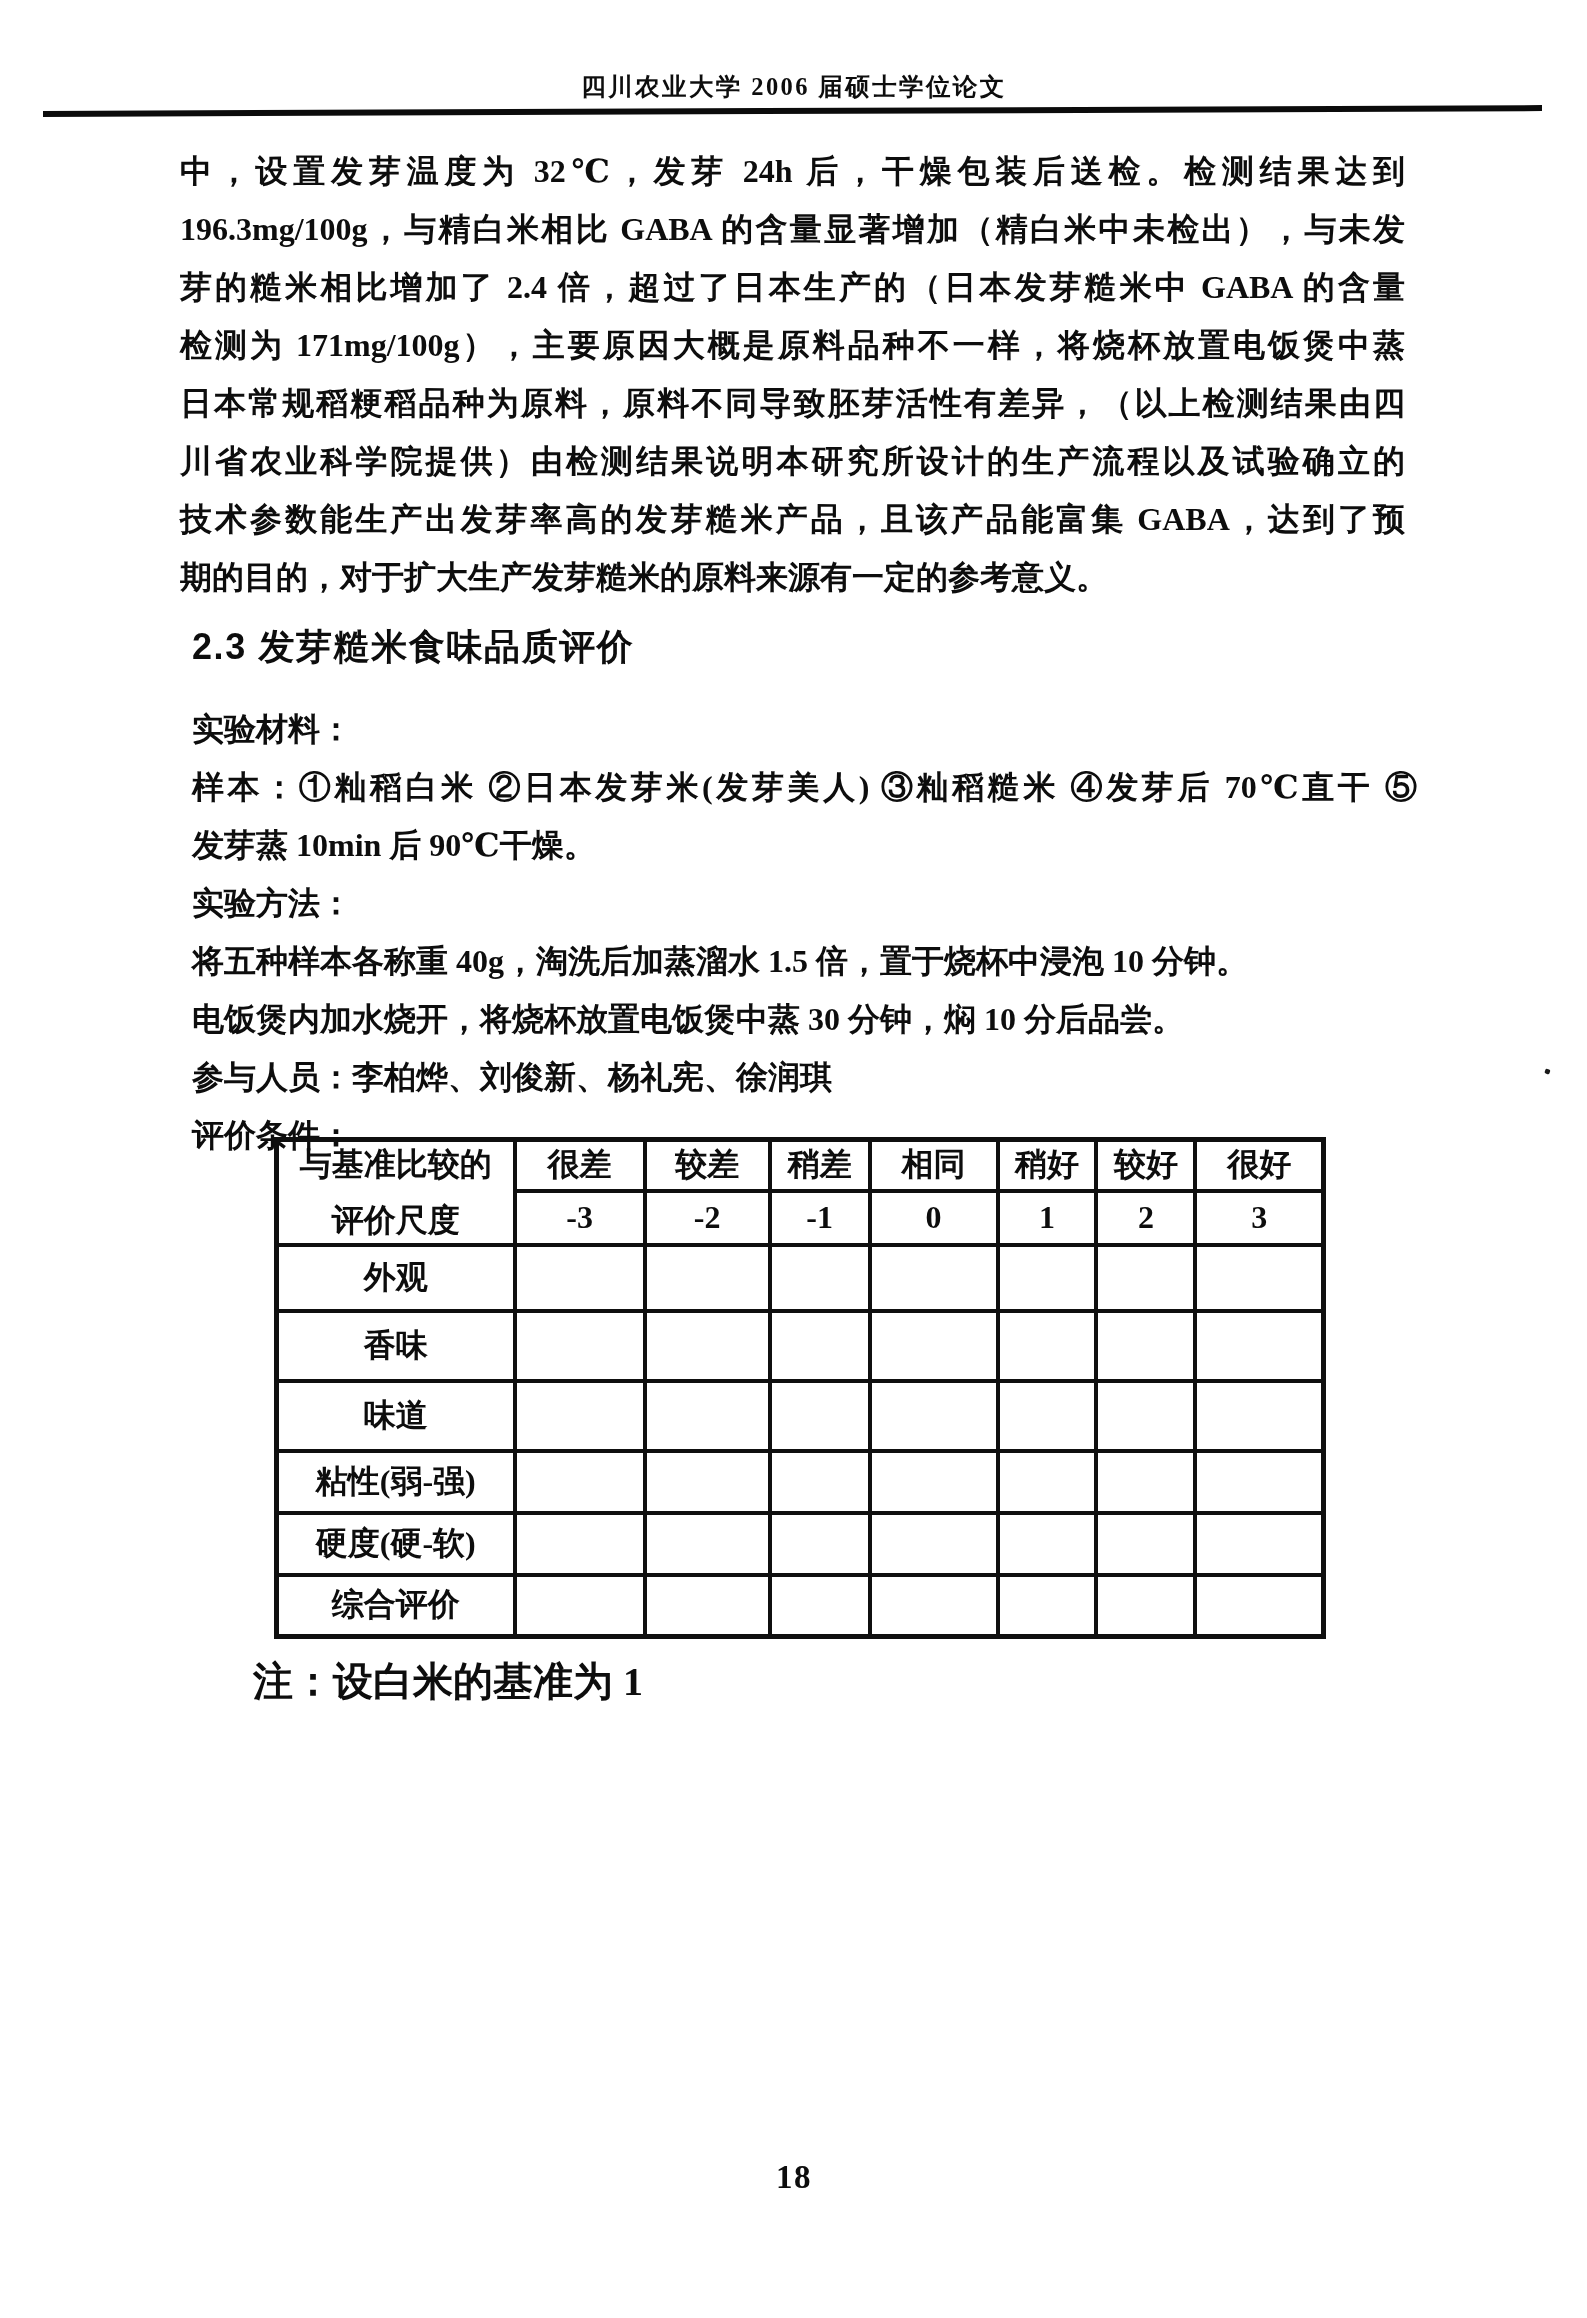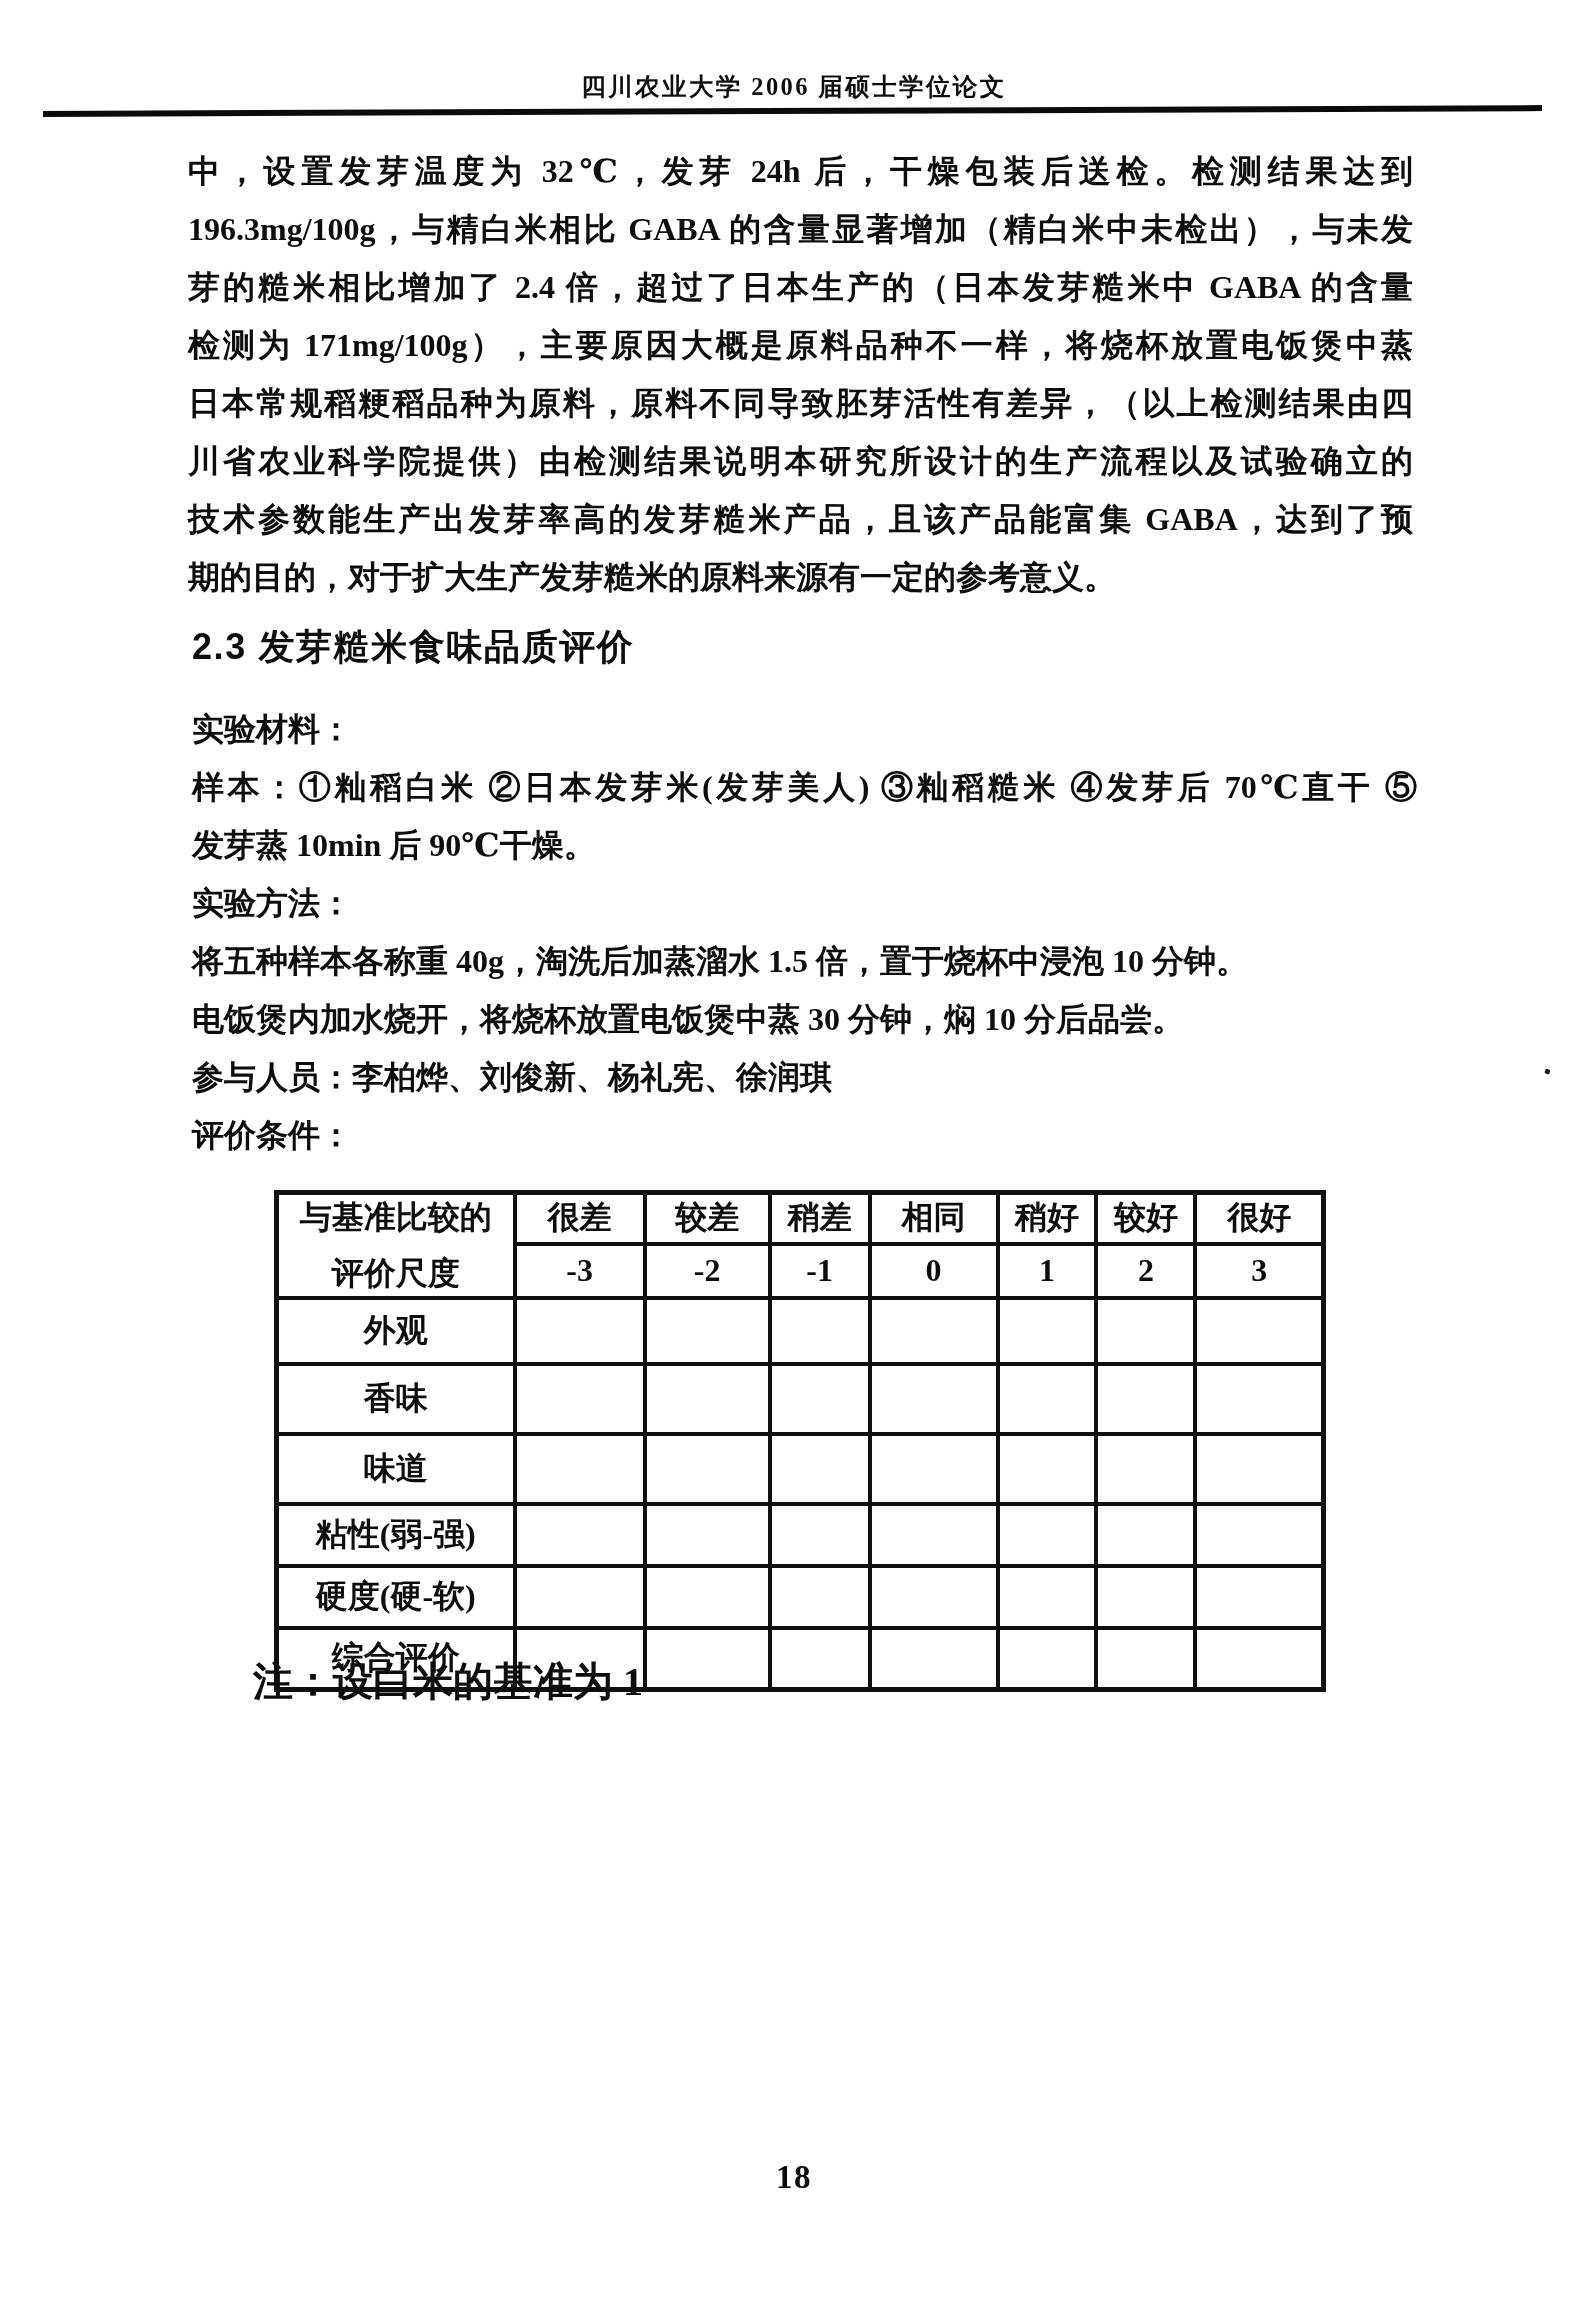--- a/index.html
+++ b/index.html
@@ -15,40 +15,40 @@
   .running-head{
     position:absolute;left:0;top:70px;width:100%;
     text-align:center;font-size:24.5px;font-weight:600;letter-spacing:2.4px;
   }
   .head-rule{
     position:absolute;left:43px;top:108px;width:1499px;height:5.5px;
     background:#0b0b0b;transform:rotate(-0.22deg);
   }
   
   .para{
-    position:absolute;left:188px;top:142px;width:1225px;
+    position:absolute;left:180px;top:142px;width:1225px;
     font-size:32px;font-weight:600;
   }
   .line{height:58px;line-height:58px;white-space:nowrap;}
   .line.j{white-space:normal;text-align:justify;text-align-last:justify;}
   
   .sec-heading{
     position:absolute;left:192px;top:623px;
     font-family:"Liberation Sans","DejaVu Sans",sans-serif;
     font-size:36px;font-weight:bold;letter-spacing:1.6px;
   }
   
   .exp{
     position:absolute;left:192px;top:700px;width:1225px;
     font-size:32px;font-weight:600;
   }
   .exp .line{height:58px;line-height:58px;}
   
   table.eval{
-    position:absolute;left:274px;top:1190px;width:1052px;
+    position:absolute;left:274px;top:1137px;width:1052px;
     border-collapse:collapse;table-layout:fixed;
     border:5.5px solid #0f0f0f;
     font-size:32px;font-weight:600;color:#0d0d0d;
   }
   table.eval td{
     border:4px solid #0f0f0f;
     text-align:center;vertical-align:middle;padding:0;
     overflow:hidden;
   }
   .c0{width:236px}.c1{width:129px}.c2{width:124px}.c3{width:99px}

